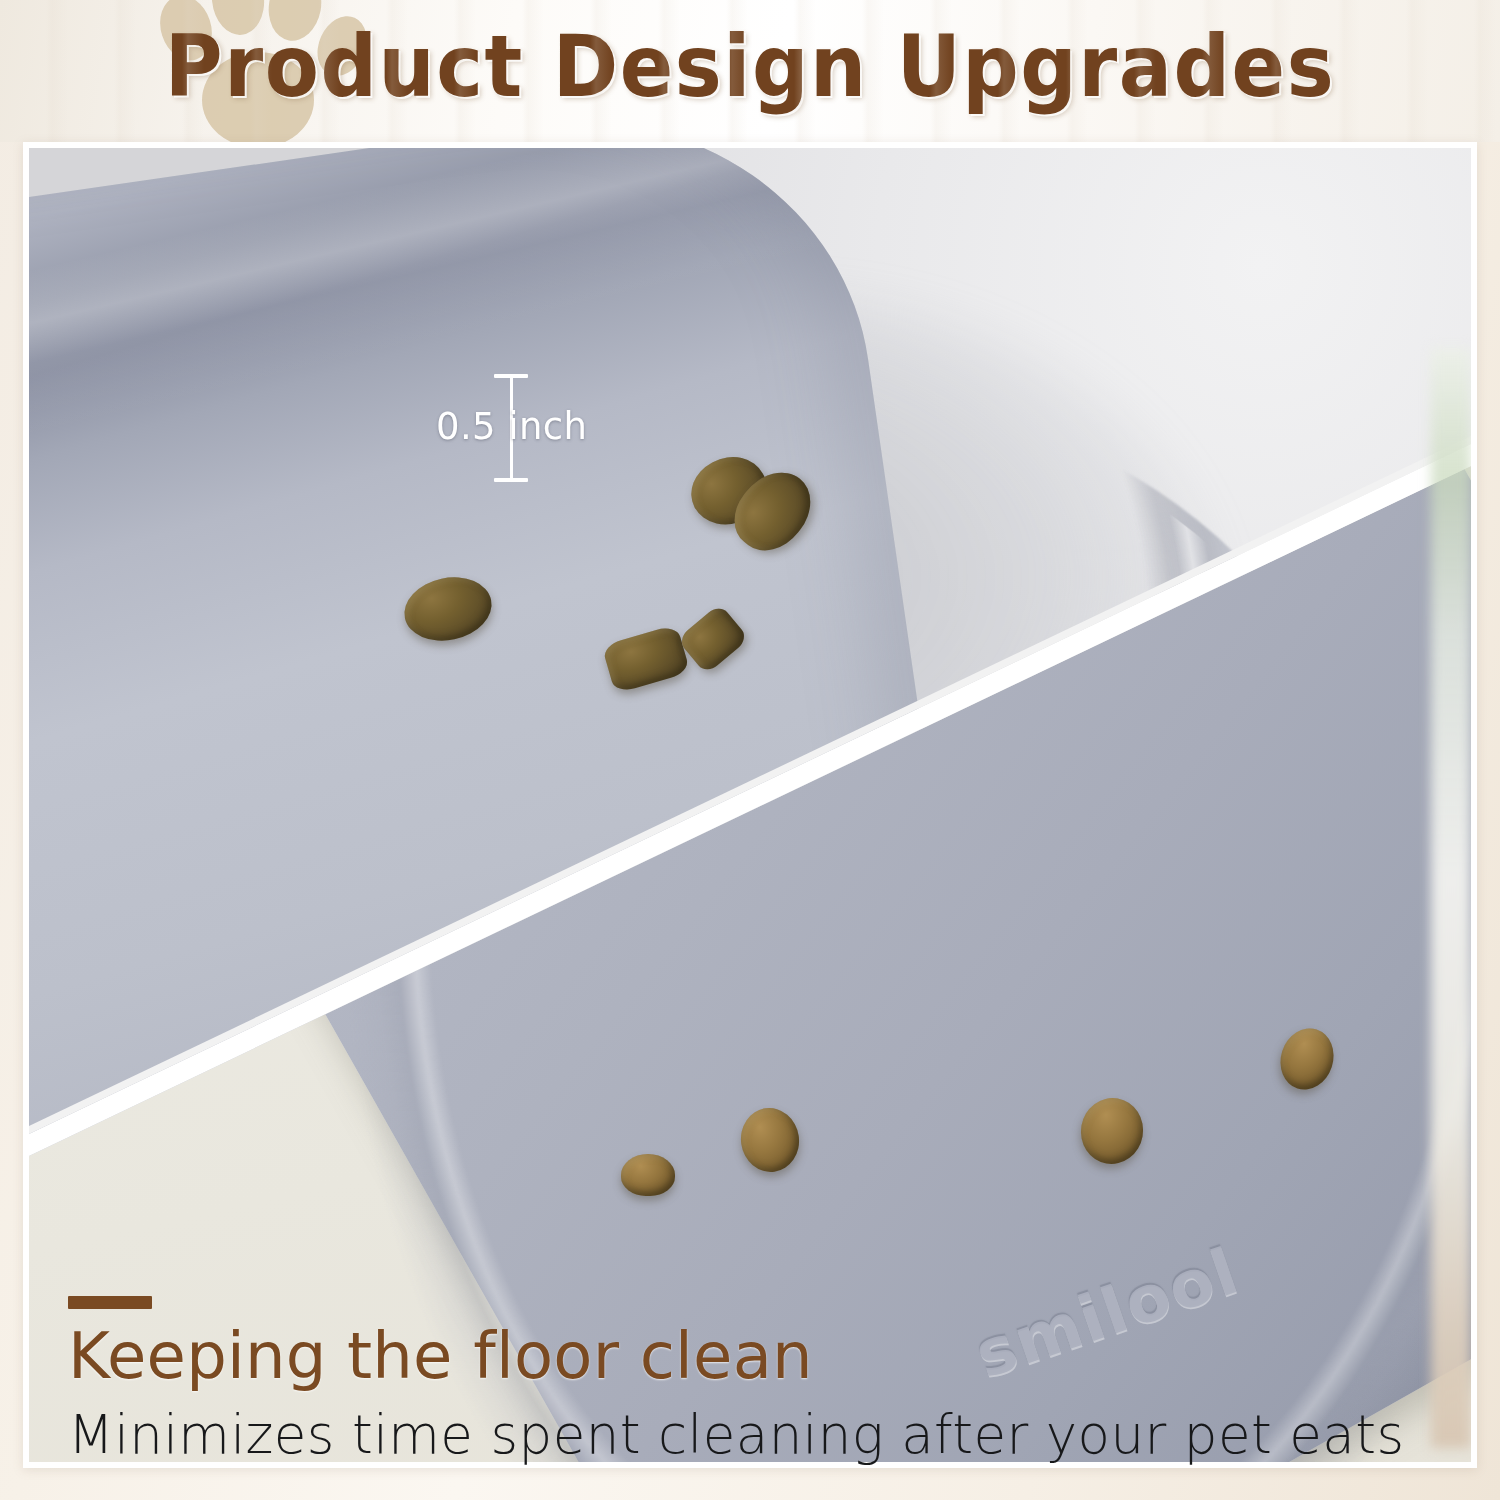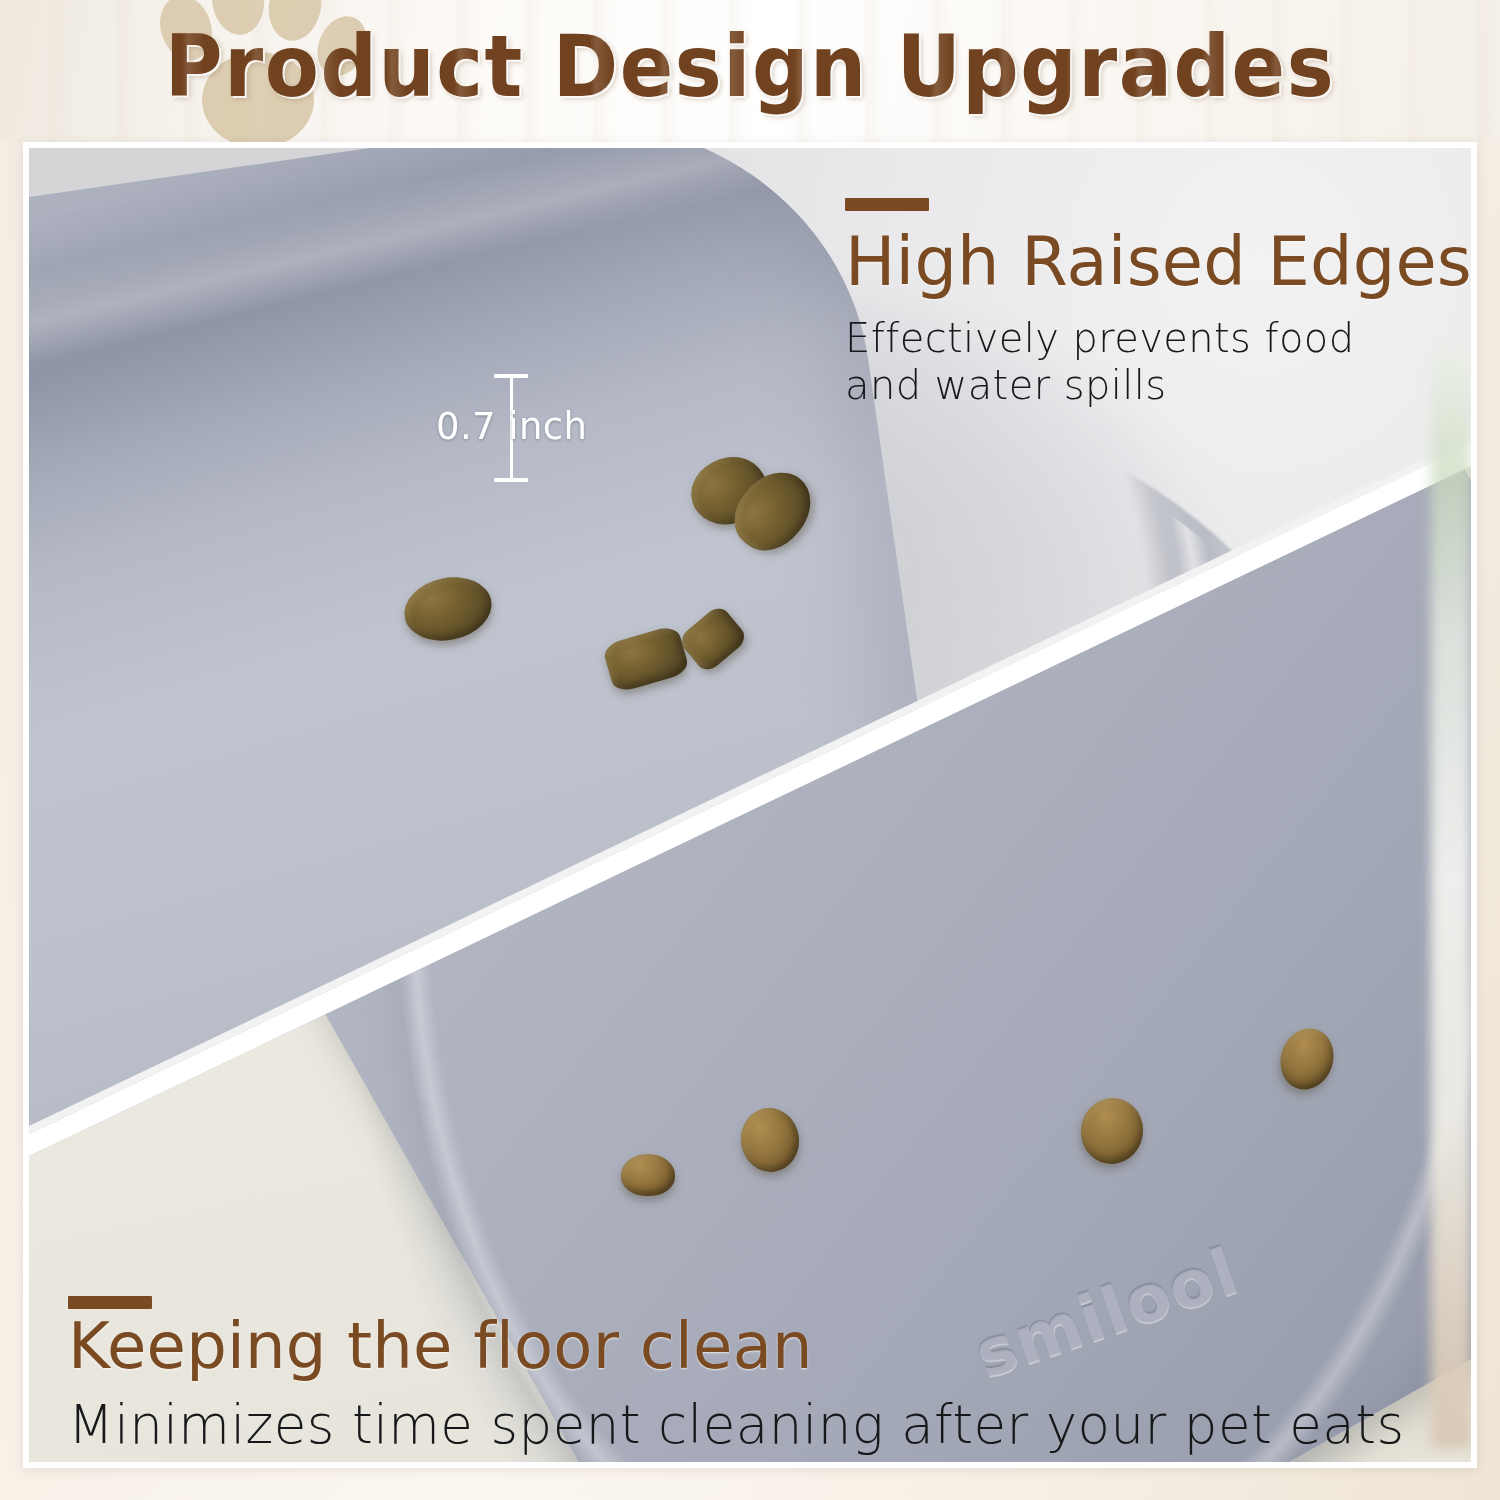--- a/index.html
+++ b/index.html
@@ -249,21 +249,21 @@
   .c-sub{
     font-family:"DejaVu Sans Light","DejaVu Sans","Liberation Sans",sans-serif;
     color:#17181a;font-weight:normal;letter-spacing:.4px;
   }
 
   #co-top{left:845px;top:198px;}
   #co-top .c-title{font-size:67px;margin-top:12px;}
   #co-top .c-sub{font-size:40px;line-height:1.17;margin-top:14px;max-width:620px;}
 
   #co-bottom{left:68px;top:1296px;}
-  #co-bottom .c-title{font-size:64px;}
+  #co-bottom .c-title{font-size:64px;margin-top:10px;}
   #co-bottom .c-sub{font-size:53px;line-height:1.15;margin-top:12px;white-space:nowrap;}
 </style>
 </head>
 <body>
 
 <div id="poster">
 
   <div class="header">
 
     <div class="paw">
@@ -316,35 +316,27 @@
 
       <svg class="split" viewBox="0 0 1800 1500" preserveAspectRatio="none">
         <polygon points="120,1008 1562,318 1562,296 120,986" fill="#ffffff"></polygon>
         <polygon points="120,986 1562,296 1562,288 120,978" fill="#f2f2f2"></polygon>
       </svg>
 
       <div class="dim">
         <div class="dim-line"></div>
         <div class="dim-cap t"></div>
         <div class="dim-cap b"></div>
-        <div class="dim-label">0.7 inch</div>
+        <div class="dim-label">0.5 inch</div>
       </div>
 
       <div class="plant"></div>
     </div>
   </div>
 
-  <div class="callout" id="co-top">
-    <div class="rule"></div>
-    <div class="c-title">High Raised Edges</div>
-    <div class="c-sub">
-      <div>Effectively prevents food</div>
-      <div>and water spills</div>
-    </div>
-  </div>
 
   <div class="callout" id="co-bottom">
     <div class="rule"></div>
     <div class="c-title">Keeping the floor clean</div>
     <div class="c-sub">Minimizes time spent cleaning after your pet eats</div>
   </div>
 
 </div>
 
 </body></html>

